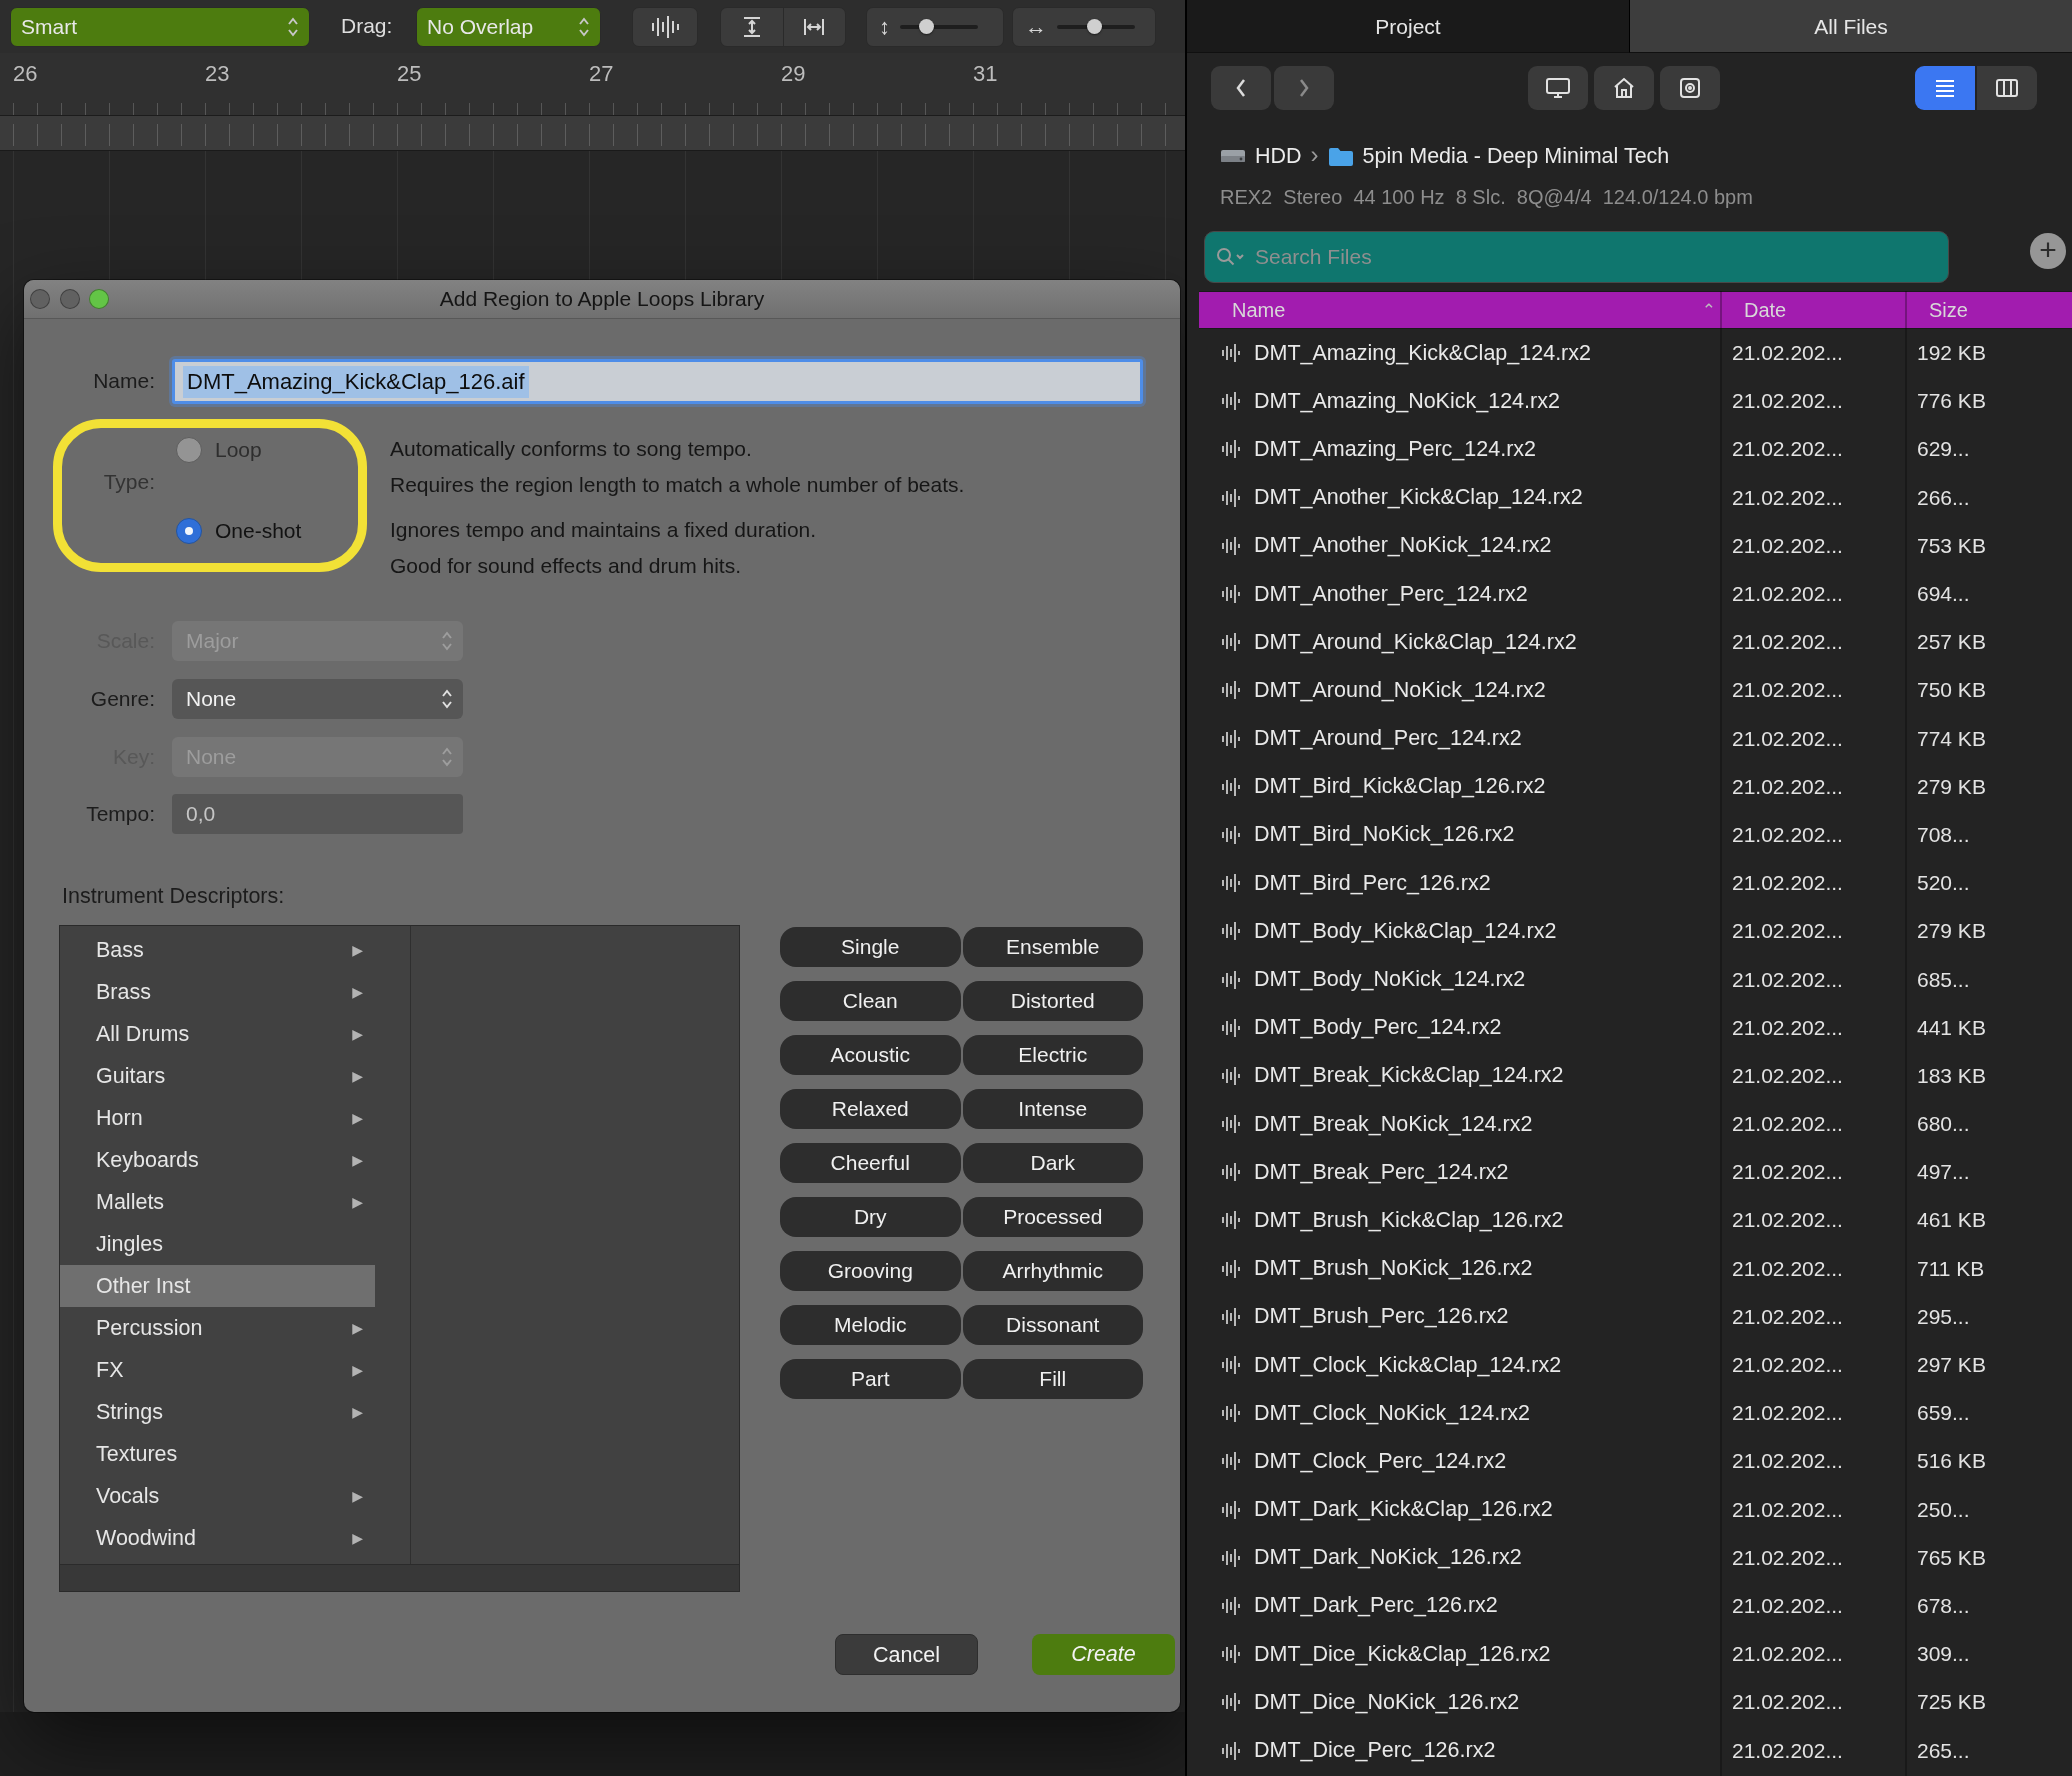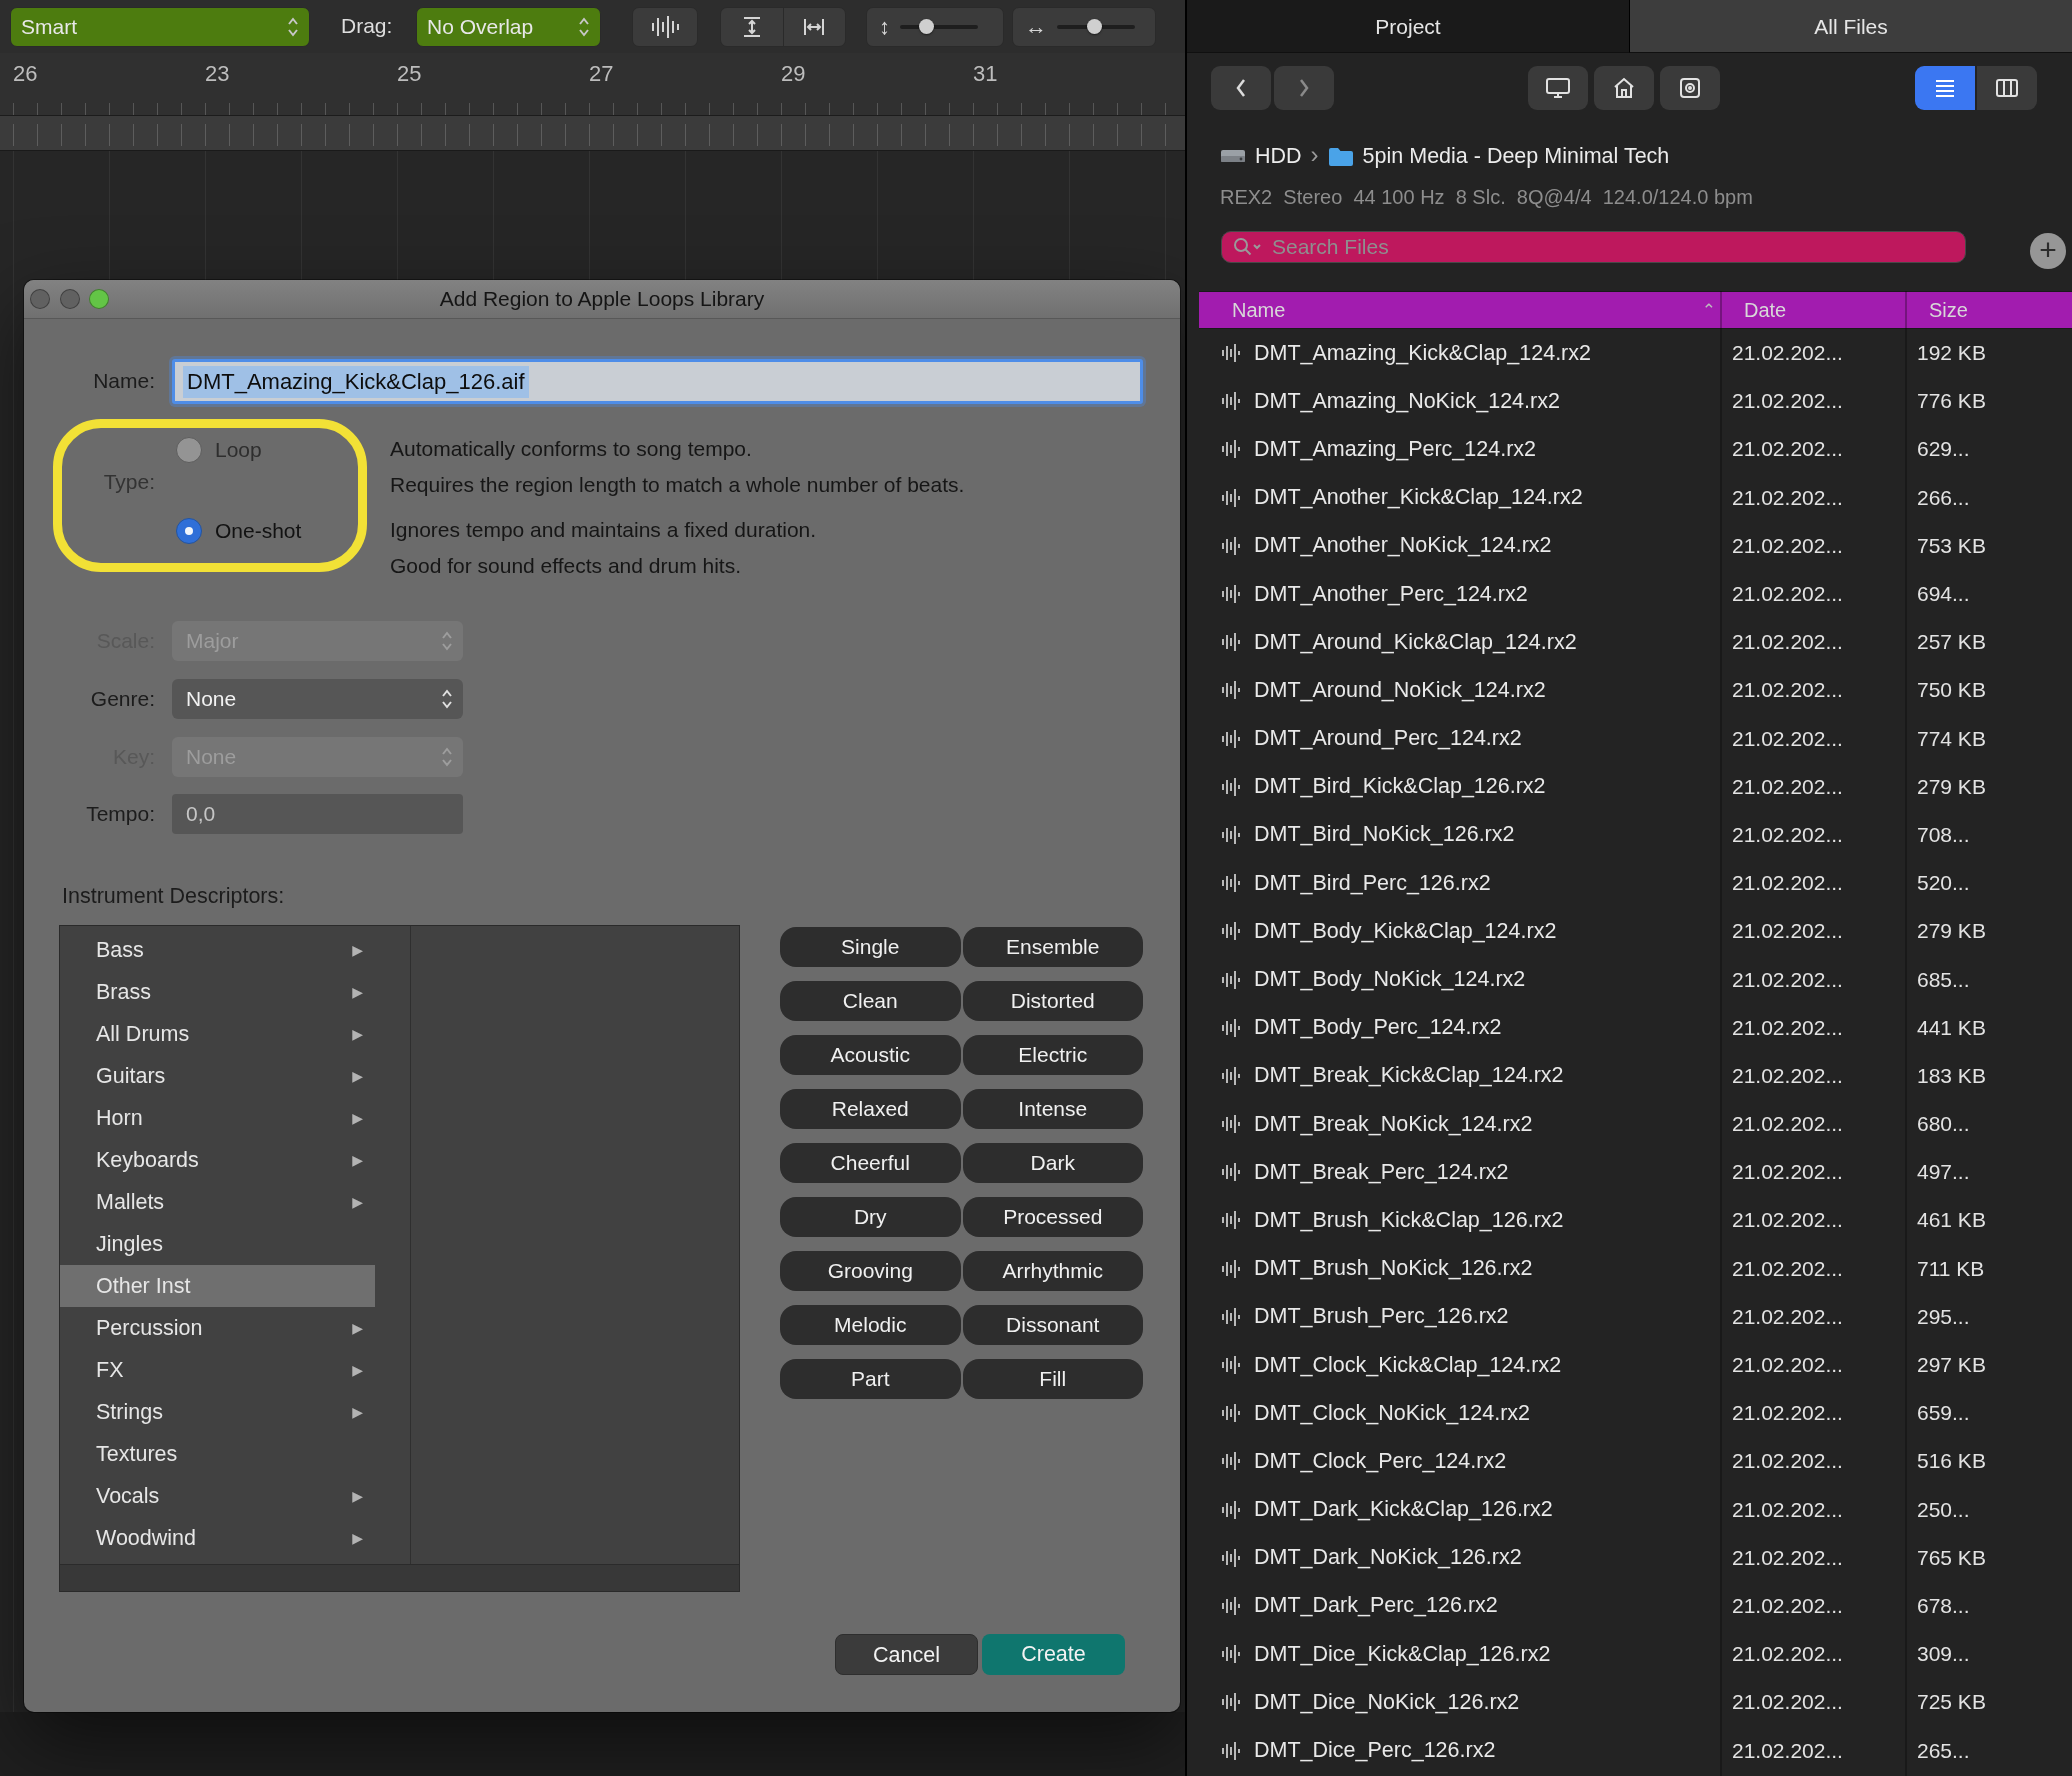--- a/index.html
+++ b/index.html
@@ -72,36 +72,36 @@
   #category-divider{position:absolute;left:350px;top:0;bottom:26px;width:1px;background:#2f2f2f;}
   #category-scrollstrip{position:absolute;left:0;right:0;bottom:0;height:26px;background:#383838;border-top:1px solid #2b2b2b;}
   .cat-row{height:42px;display:flex;align-items:center;padding-left:36px;box-sizing:border-box;color:#e6e6e6;font-size:21.5px;}
   .cat-row.sel{background:#6f6f6f;}
   .cat-row .disc{margin-left:auto;margin-right:12px;font-size:14px;color:#b3b3b3;}
   #descriptor-grid{position:absolute;left:756px;top:647px;width:363px;display:grid;grid-template-columns:1fr 1fr;column-gap:2px;row-gap:14px;}
   .desc-btn{height:40px;background:#2d2d2d;border-radius:16px;color:#f0f0f0;font-size:21px;line-height:40px;text-align:center;}
   .dlg-btn{position:absolute;top:1354px;width:143px;height:41px;border-radius:8px;font-size:21.5px;color:#f3f3f3;
            text-align:center;line-height:41px;}
   #cancel-btn{left:811px;background:#3b3b3b;border:1px solid #2e2e2e;box-sizing:border-box;}
-  #create-btn{left:958px;background:#0f766e;}
+  #create-btn{left:1008px;background:#4d7c0f;font-style:italic;}
   
   #panel{position:absolute;left:1185px;top:0;width:887px;height:1776px;background:#232323;border-left:2px solid #000;box-sizing:border-box;}
   #tabs{position:absolute;left:0;top:0;right:0;height:53px;display:flex;}
   .tab{flex:1;text-align:center;line-height:53px;font-size:21px;color:#e6e6e6;border-bottom:1px solid #101010;box-sizing:border-box;}
   #tab-project{background:#1a1a1a;border-right:1px solid #000;}
   #tab-allfiles{background:#3d3d3d;}
   .nav-btn{position:absolute;top:66px;width:60px;height:44px;background:#3a3a3a;border-radius:9px;
            display:flex;align-items:center;justify-content:center;}
   .seg-btn{position:absolute;top:66px;width:60px;height:44px;background:#3a3a3a;display:flex;align-items:center;justify-content:center;}
   #view-list-btn{left:728px;border-radius:9px 0 0 9px;background:#3b77f2;}
   #view-columns-btn{left:790px;border-radius:0 9px 9px 0;}
   #breadcrumb{position:absolute;left:33px;top:139px;height:34px;display:flex;align-items:center;gap:9px;font-size:21.5px;color:#ececec;}
   #crumb-chev{color:#9a9a9a;font-size:24px;line-height:1;margin-top:-3px;}
   #meta-line{position:absolute;left:33px;top:186px;font-size:20px;color:#8d8d8d;white-space:pre;}
-  #search-field{position:absolute;left:34px;top:231px;width:745px;height:32px;background:#be185d;border:1px solid #484848;
+  #search-field{position:absolute;left:17px;top:231px;width:745px;height:52px;background:#0f766e;border:1px solid #484848;
        border-radius:10px;box-sizing:border-box;display:flex;align-items:center;gap:8px;padding:0 10px;}
   #search-input{flex:1;background:transparent;border:none;outline:none;font-size:21px;color:#dddddd;font-family:"Liberation Sans",sans-serif;}
   #search-input::placeholder{color:#8f8f8f;}
   #add-btn{position:absolute;left:843px;top:233px;width:36px;height:36px;border-radius:50%;background:#969696;
        color:#2c2c2c;font-size:30px;line-height:34px;text-align:center;}
   #fhead{position:absolute;left:12px;right:0;top:291px;height:38px;background:#a21caf;border-top:1px solid #191919;
        border-bottom:1px solid #191919;box-sizing:border-box;display:flex;align-items:center;color:#d8d8d8;font-size:20px;}
   .hc-name{width:533px;display:flex;align-items:center;padding-left:33px;box-sizing:border-box;}
   .hc-name .sort{margin-left:auto;margin-right:16px;color:#bdbdbd;font-size:17px;}
   .hc-date{width:185px;padding-left:12px;box-sizing:border-box;}

